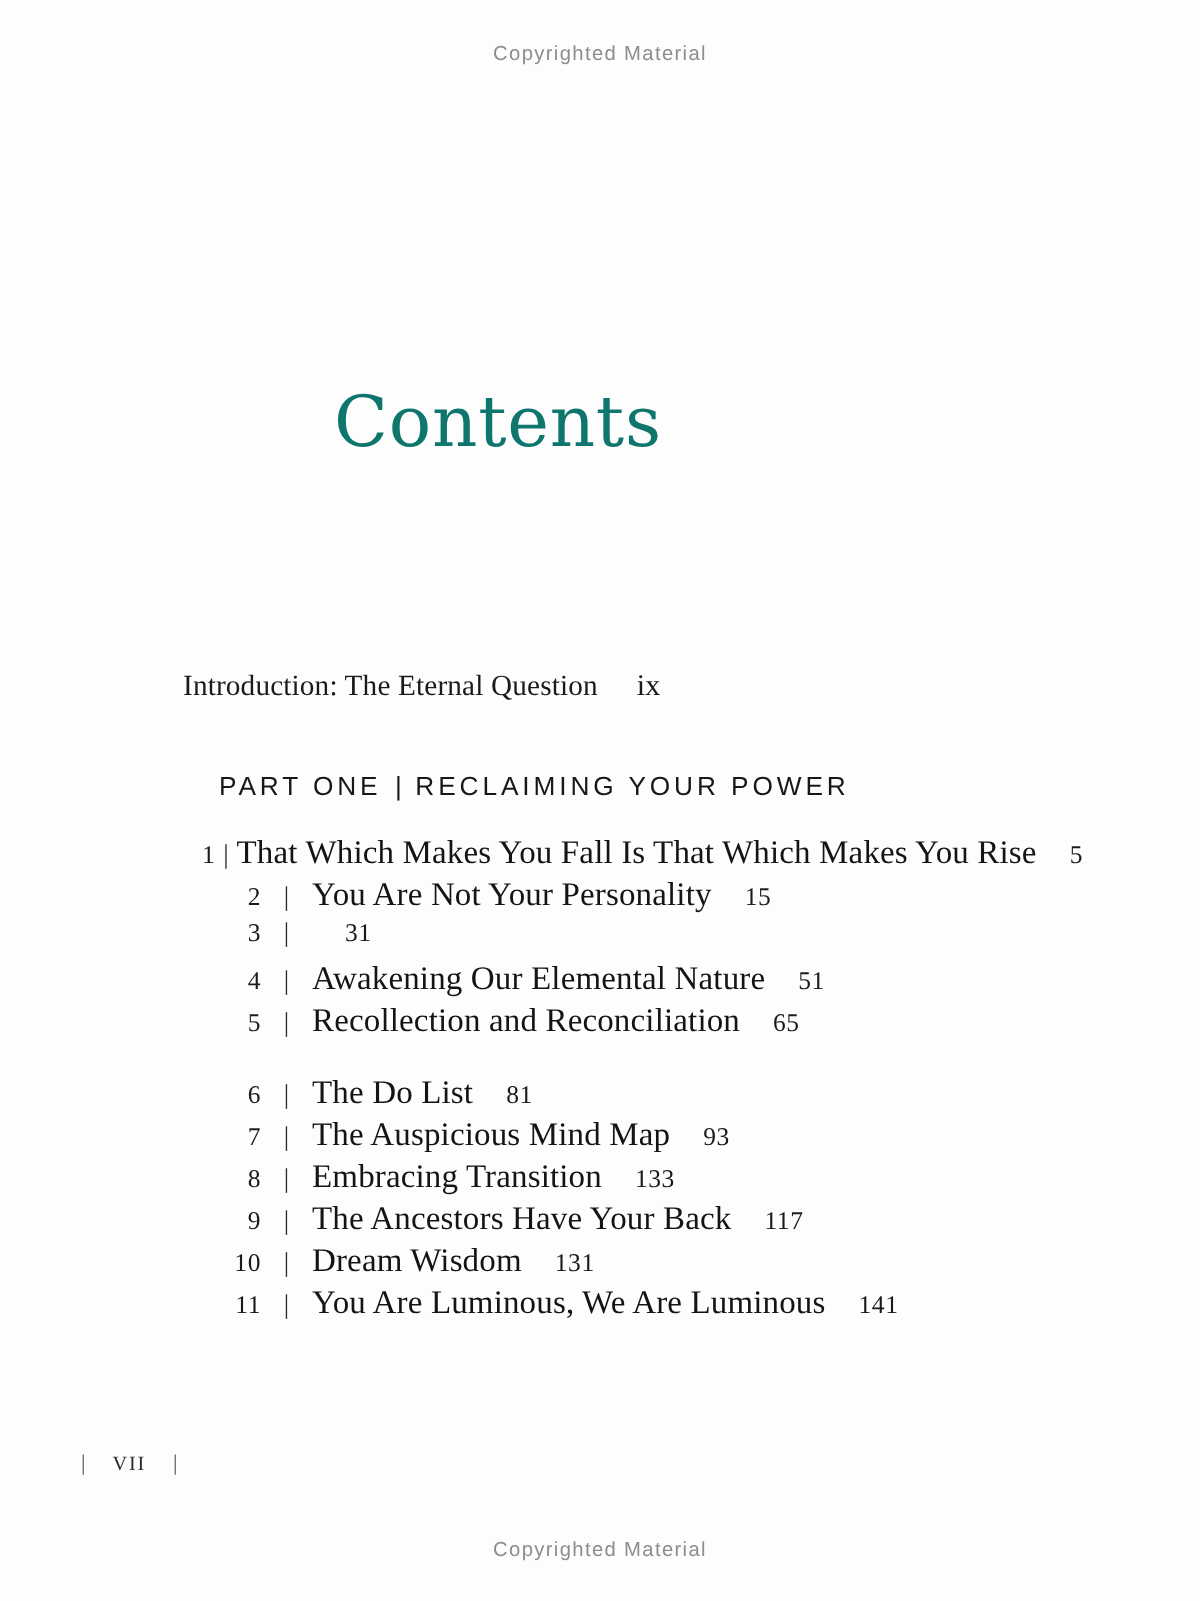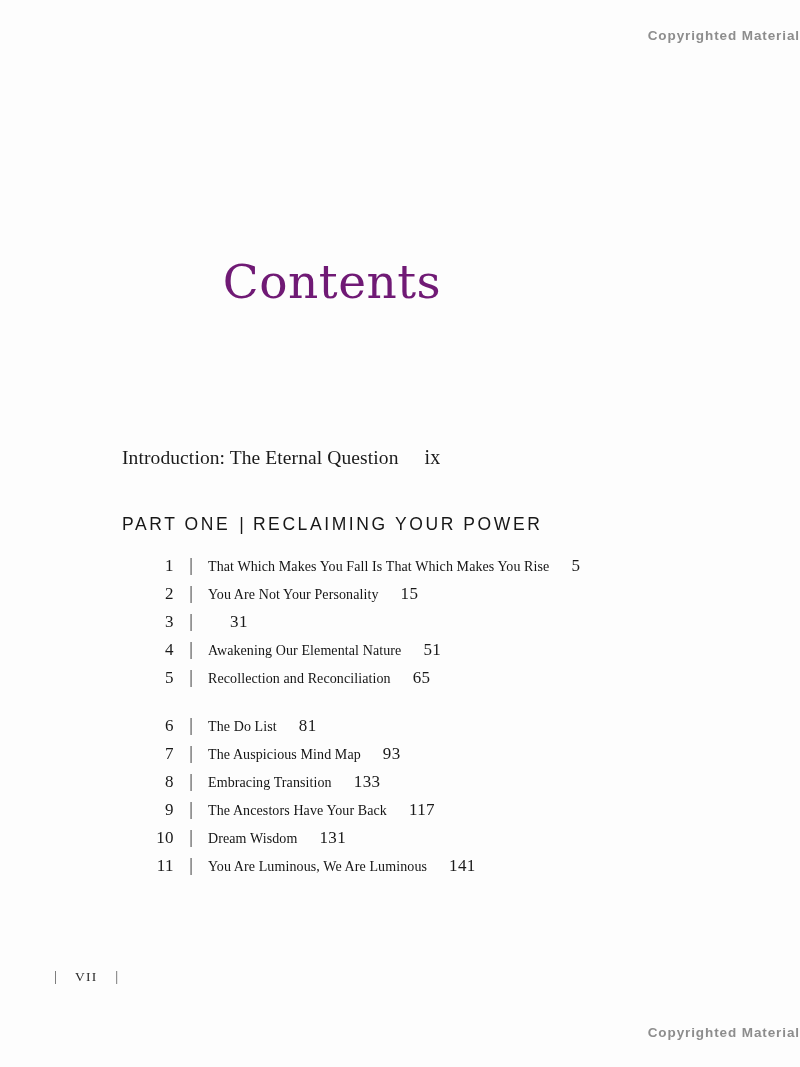--- a/index.html
+++ b/index.html
@@ -21,42 +21,42 @@
     position: relative;
     width: 800px;
     height: 1067px;
   }
 
   
   .watermark {
     position: absolute;
     left: 0;
     width: 800px;
-    text-align: right;
+    text-align: center;
     font-family: "Liberation Sans", sans-serif;
     font-size: 13.5px;
     letter-spacing: 0.9px;
     color: #8d8d8d;
-    font-weight: 700;
+    font-weight: 400;
   }
   .watermark-top { top: 28px; }
   .watermark-bottom { top: 1025px; }
 
   
   .contents-title {
     position: absolute;
     left: 0;
     top: 258px;
     width: 664px;
     text-align: center;
     font-family: "DejaVu Serif", "Liberation Serif", serif;
     font-size: 47px;
     font-weight: 400;
     letter-spacing: 0.5px;
-    color: #701a75;
+    color: #0f766e;
     line-height: 1;
   }
 
   
   .toc {
     position: absolute;
     left: 122px;
     top: 444px;
     width: 600px;
   }
@@ -72,20 +72,21 @@
     font-size: 20px;
   }
 
   .part-heading {
     font-family: "Liberation Sans", sans-serif;
     font-size: 17.5px;
     letter-spacing: 2.6px;
     color: #171717;
     white-space: nowrap;
     font-weight: 400;
+    margin-left: 24px;
   }
   .part-heading .bar {
     display: inline-block;
     padding: 0 9px;
     letter-spacing: 0;
   }
   .part-one { margin-top: 44px; }
   .part-two { margin-top: 42px; }
 
   .chapter-list {
@@ -108,21 +109,21 @@
     font-variant-numeric: oldstyle-nums;
     letter-spacing: 0.4px;
   }
   .ch-bar {
     width: 34px;
     text-align: center;
     font-size: 18px;
     color: #2a2a2a;
   }
   .ch-title {
-    font-size: 14px;
+    font-size: 22px;
     color: #141414;
     letter-spacing: 0.1px;
   }
   .ch-page {
     margin-left: 22px;
     font-size: 17px;
     color: #1a1a1a;
     font-variant-numeric: oldstyle-nums;
     letter-spacing: 0.4px;
   }

